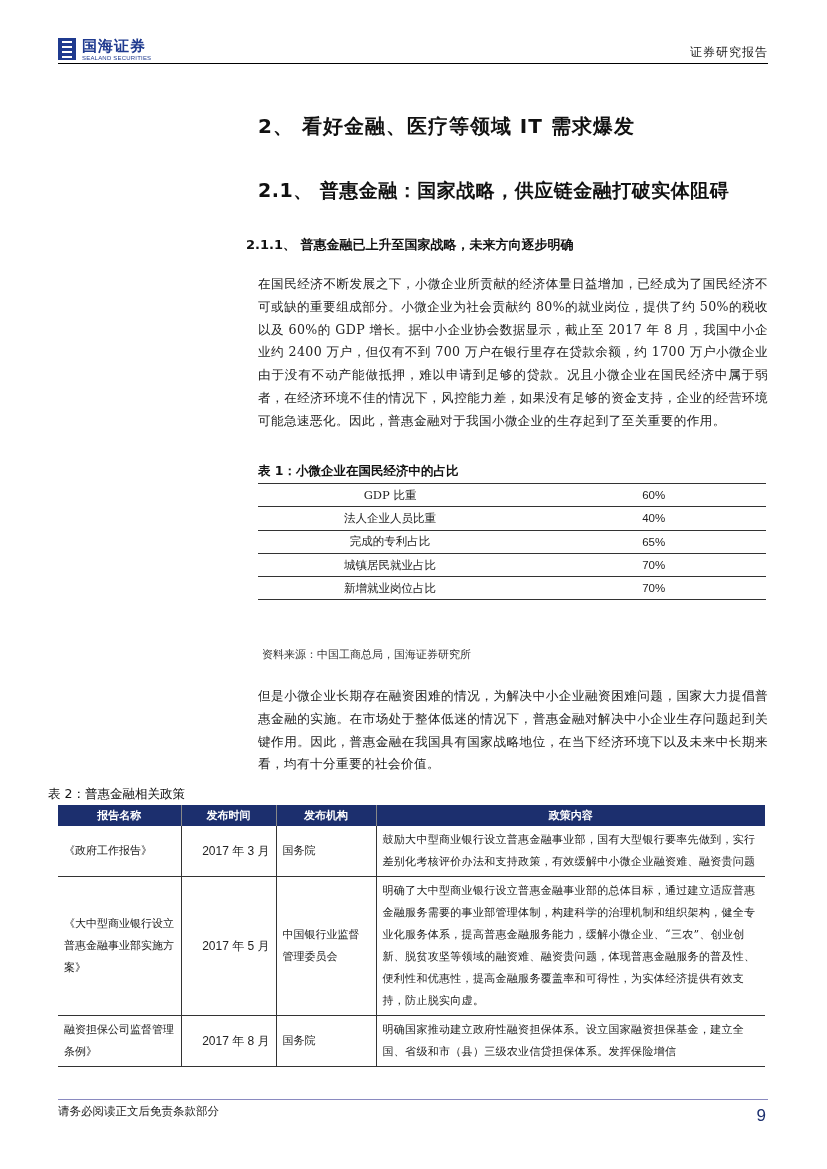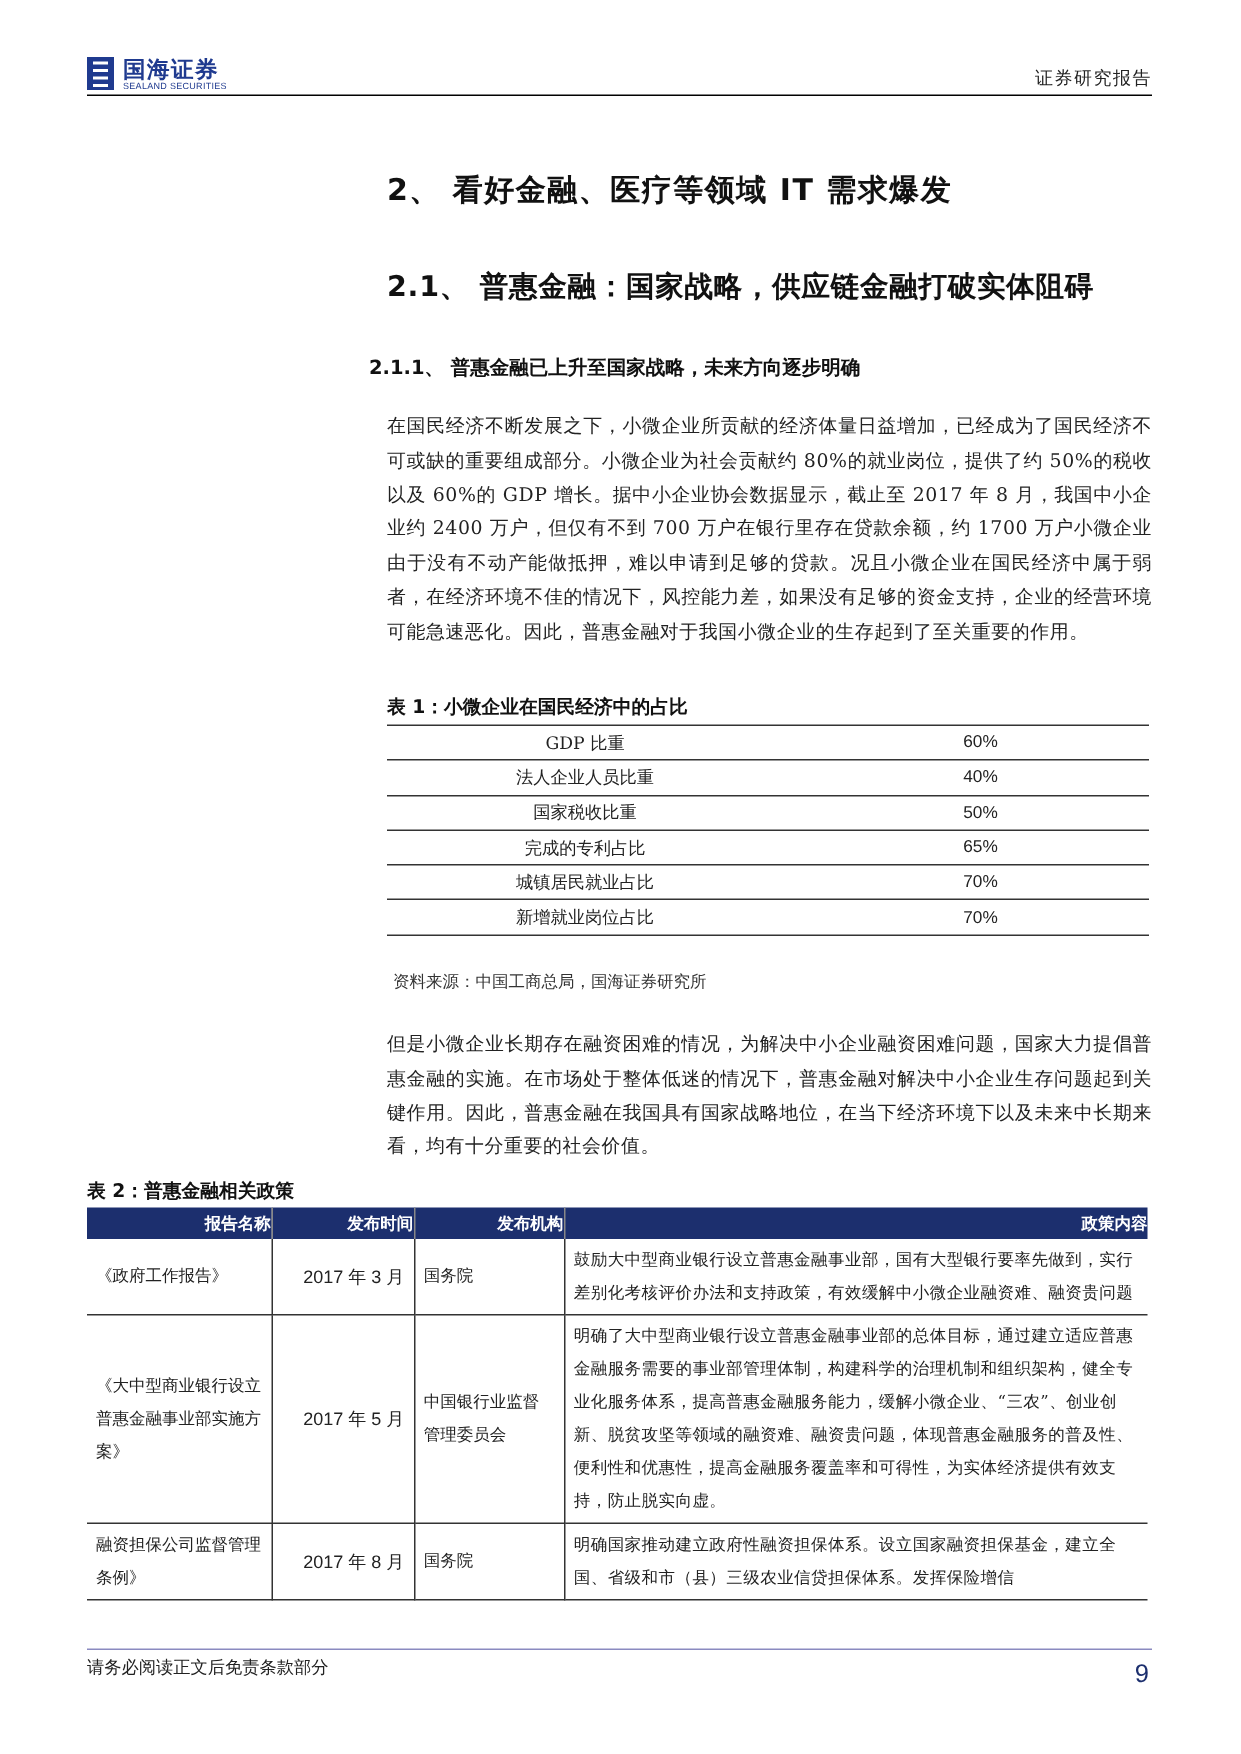--- a/index.html
+++ b/index.html
@@ -24,23 +24,23 @@
   .p2 { top: 685px; }
 
   .t1-caption { position: absolute; left: 258px; top: 463px; font-family: "DejaVu Sans", sans-serif; font-weight: bold; font-size: 12.5px; color: #111; }
   .t1 { position: absolute; left: 258px; top: 483px; width: 508px; border-collapse: collapse; font-size: 11.5px; color: #222; }
   .t1 td { height: 23.3px; border-bottom: 1.5px solid #333; text-align: center; }
   .t1 tr:first-child td { border-top: 1.5px solid #333; }
   .t1 td.k { width: 52%; }
   .t1 td.v { font-family: "Liberation Sans", sans-serif; text-align: left; padding-left: 120px; }
   .t1-src { position: absolute; left: 262px; top: 647px; font-size: 11px; color: #333; }
 
-  .t2-caption { position: absolute; left: 58px; top: 786px; font-family: "DejaVu Sans", sans-serif; font-weight: bold; font-size: 12.5px; color: #111; }
+  .t2-caption { position: absolute; left: 48px; top: 786px; font-family: "DejaVu Sans", sans-serif; font-weight: normal; font-size: 12.5px; color: #111; }
   .t2 { position: absolute; left: 58px; top: 805px; width: 707px; border-collapse: collapse; font-size: 11px; color: #222; }
-  .t2 th { background: #1c2f6e; color: #fff; font-family: "DejaVu Sans", sans-serif; font-weight: bold; font-size: 11px; height: 21px; border-right: 1px solid #888; text-align: right; }
+  .t2 th { background: #1c2f6e; color: #fff; font-family: "DejaVu Sans", sans-serif; font-weight: bold; font-size: 11px; height: 21px; border-right: 1px solid #888; }
   .t2 th:last-child { border-right: none; }
   .t2 td { border-right: 1.5px solid #333; border-bottom: 1.5px solid #333; vertical-align: middle; padding: 3px 6px; line-height: 22px; }
   .t2 td:last-child { border-right: none; }
   .t2 td.c1 { width: 123px; }
   .t2 td.c2 { width: 95px; font-family: "Liberation Sans", sans-serif; font-size: 12px; text-align: right; }
   .t2 td.c3 { width: 100px; }
   .t2 td.c4 { line-height: 22px; letter-spacing: 0.3px; }
 
   .footer { position: absolute; left: 58px; top: 1099px; width: 710px; border-top: 1.5px solid #8a8ac0; }
   .footer-left { position: absolute; left: 0; top: 4px; font-size: 11.5px; color: #222; }
@@ -69,24 +69,20 @@
 <div class="t1-caption">表 1：小微企业在国民经济中的占比</div>
 <table class="t1">
   <tbody>
     <tr>
         <td class="k">GDP 比重</td>
         <td class="v">60%</td>
       </tr>
     <tr>
         <td class="k">法人企业人员比重</td>
         <td class="v">40%</td>
-      </tr>
-    <tr>
-        <td class="k">国家税收比重</td>
-        <td class="v">50%</td>
       </tr>
     <tr>
         <td class="k">完成的专利占比</td>
         <td class="v">65%</td>
       </tr>
     <tr>
         <td class="k">城镇居民就业占比</td>
         <td class="v">70%</td>
       </tr>
     <tr>

